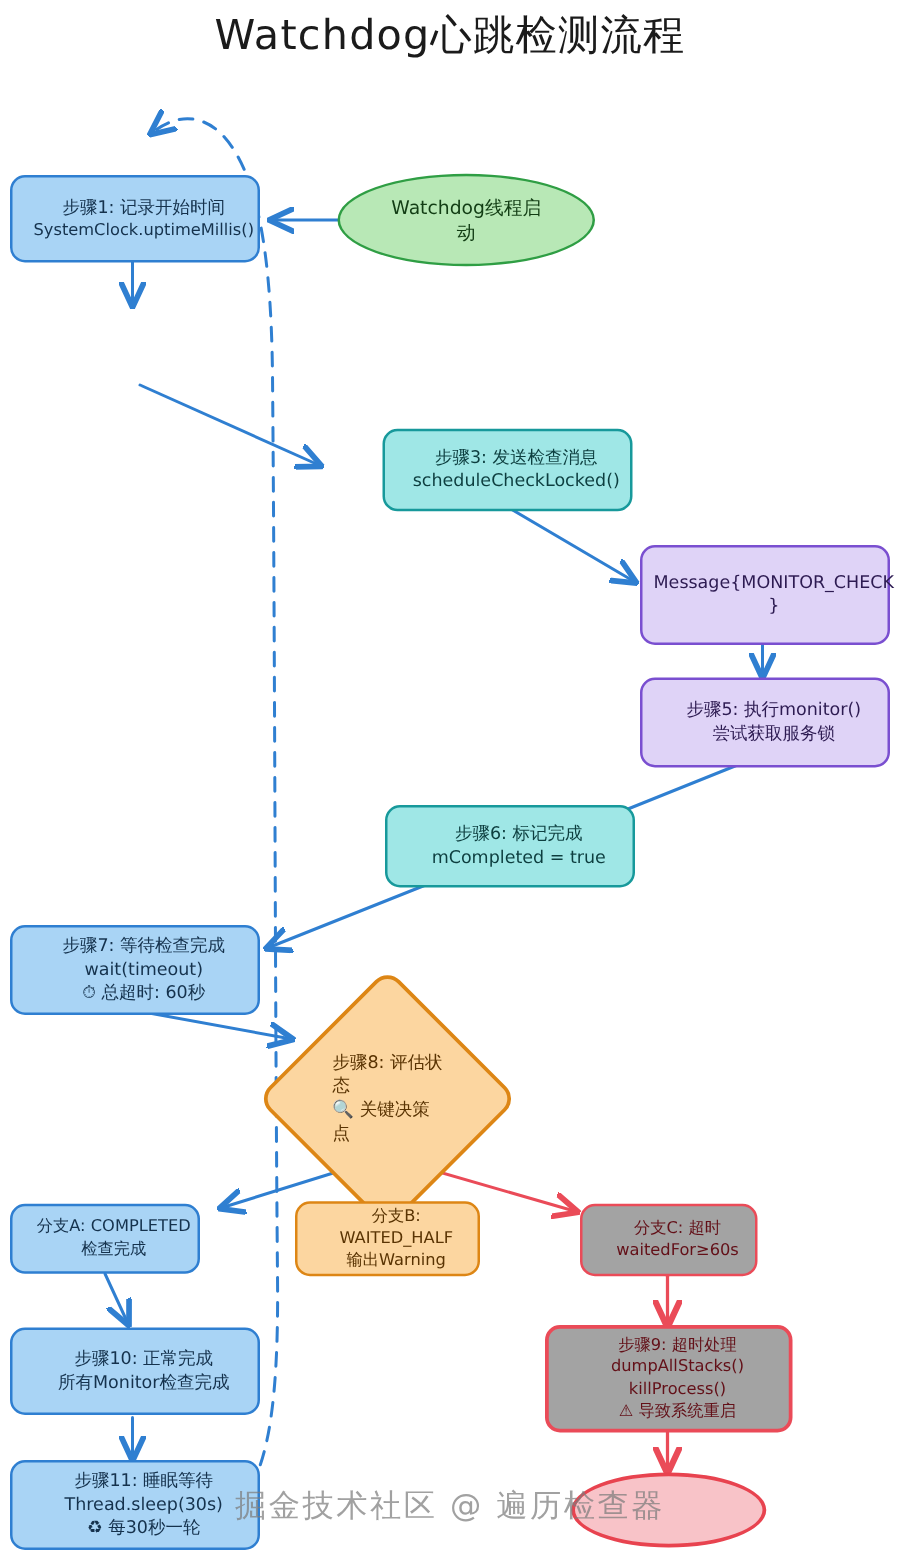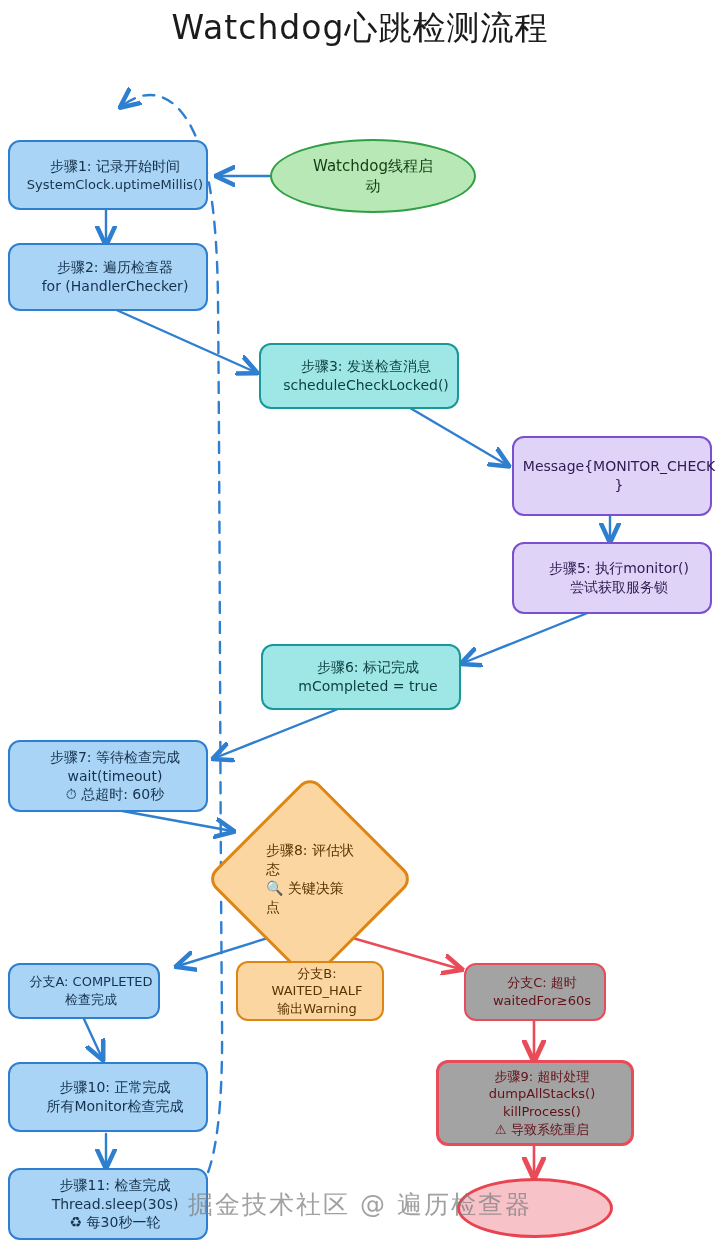--- a/index.html
+++ b/index.html
@@ -8,21 +8,21 @@
   #canvas{position:absolute;left:0;top:0;width:643px;height:1251px;}
   svg.wires{position:absolute;left:0;top:0;width:720px;height:1251px;overflow:visible;}
   .node{position:absolute;box-sizing:border-box;display:flex;align-items:center;
         justify-content:center;text-align:center;line-height:1.35;z-index:3;}
   .node .lines{display:block;padding:0 6px;}
   .ln{display:block;white-space:nowrap;}
 
   
   .rbox{border-radius:12px;border-width:2.2px;border-style:solid;padding-left:14px;}
   .blue   {background:#a9d4f5;border-color:#2f7fd1;color:#15324d;}
-  .teal   {background:#9fe7e6;border-color:#17999b;color:#0d3e3f;}
+  .teal   {background:#9fe7e6;border-color:#17999b;color:#0d3e3f;margin-left:47px;}
   .purple {background:#dfd3f7;border-color:#7a4fd0;color:#2d1b52;}
   .orange {background:#fcd6a0;border-color:#dd8615;color:#5a3403;}
   .pink   {background:#a3a3a3;border-color:#ea4b58;color:#631018;}
   .green-ell{background:#b8e8b6;border:2.2px solid #2f9e44;border-radius:50%;color:#123d14;}
   .pink-ell {background:#f8c3c8;border:3px solid #e8434f;border-radius:50%;color:#631018;}
 
   .diamond{position:absolute;z-index:3;}
   .diamond .dshape{position:absolute;left:0;top:0;width:100%;height:100%;
       background:#fcd6a0;border:3px solid #dd8615;border-radius:14px;
       transform:rotate(45deg);box-sizing:border-box;}
@@ -103,26 +103,20 @@
     </span>
   </div>
 
   <div class="node rbox blue" style="left:8px;top:140px;width:200px;height:70px;">
     <span class="lines f14">
       <span class="ln">步骤1: 记录开始时间</span>
       <span class="ln f13">SystemClock.uptimeMillis()</span>
     </span>
   </div>
 
-  <div class="node rbox blue" style="left:8px;top:243px;width:200px;height:68px;">
-    <span class="lines f14">
-      <span class="ln">步骤2: 遍历检查器</span>
-      <span class="ln">for (HandlerChecker)</span>
-    </span>
-  </div>
 
   <div class="node rbox teal" style="left:259px;top:343px;width:200px;height:66px;">
     <span class="lines f14">
       <span class="ln">步骤3: 发送检查消息</span>
       <span class="ln">scheduleCheckLocked()</span>
     </span>
   </div>
 
   <div class="node rbox purple" style="left:512px;top:436px;width:200px;height:80px;">
     <span class="lines f14">
@@ -198,21 +192,21 @@
 
   <div class="node rbox blue" style="left:8px;top:1062px;width:200px;height:70px;">
     <span class="lines f14">
       <span class="ln">步骤10: 正常完成</span>
       <span class="ln">所有Monitor检查完成</span>
     </span>
   </div>
 
   <div class="node rbox blue" style="left:8px;top:1168px;width:200px;height:72px;">
     <span class="lines f14">
-      <span class="ln">步骤11: 检查完成</span>
+      <span class="ln">步骤11: 睡眠等待</span>
       <span class="ln">Thread.sleep(30s)</span>
       <span class="ln">♻ 每30秒一轮</span>
     </span>
   </div>
 
   <div class="node pink-ell" style="left:457px;top:1178px;width:156px;height:60px;">
     <span class="lines f13">
       <span class="ln"></span>
     </span>
   </div>

